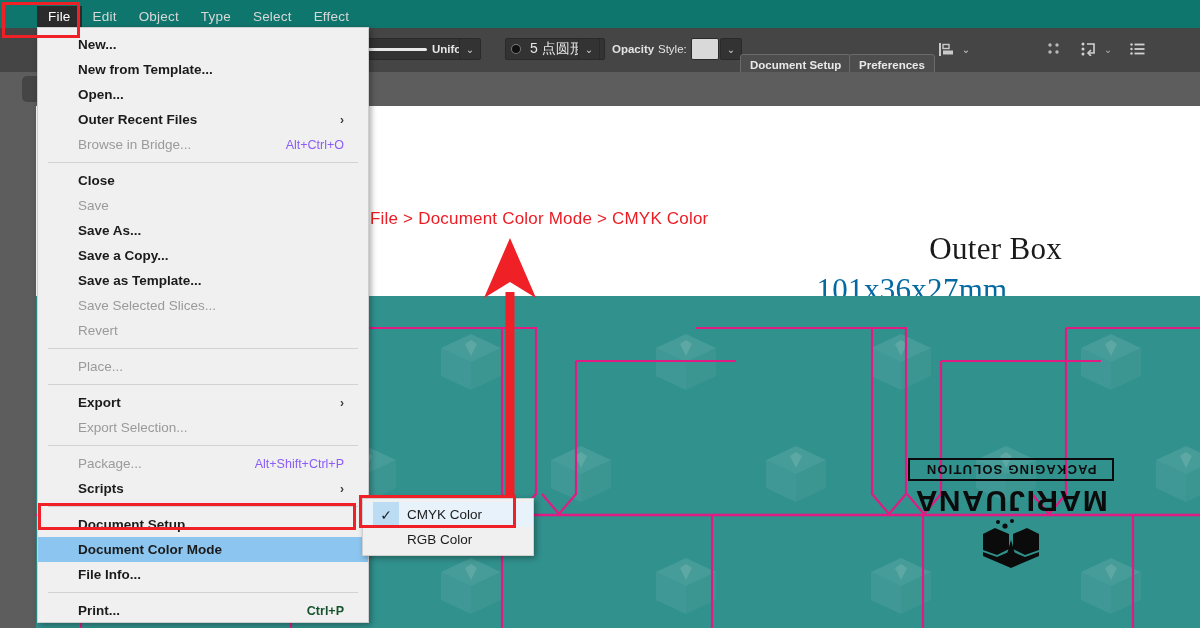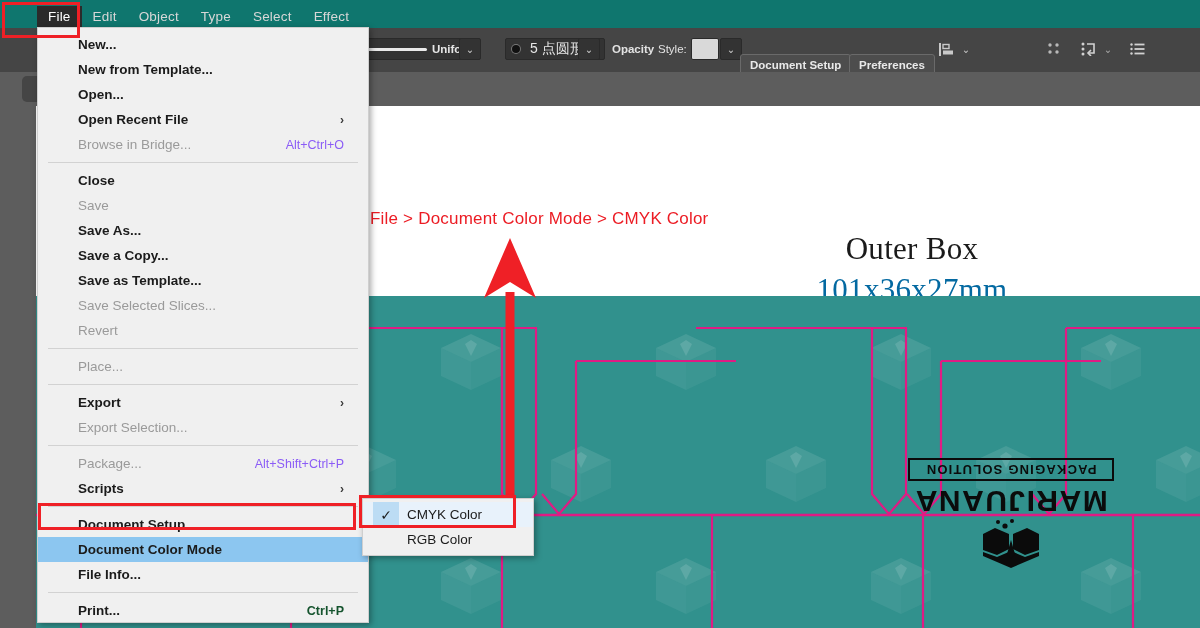--- a/index.html
+++ b/index.html
@@ -79,21 +79,21 @@
     overflow:hidden;
   }
   .artboard-white{position:absolute;left:0;top:0;width:1164px;height:190px;background:#fff;}
   .teal{
     position:absolute;left:0;top:190px;width:1164px;height:332px;
     background:#31918d;overflow:hidden;
   }
   .teal-pattern{position:absolute;inset:0;opacity:1;}
 
   .art-title{
-    position:absolute;left:726px;top:124px;width:300px;text-align:center;
+    position:absolute;left:726px;top:124px;width:300px;text-align:right;
     font-family:"Liberation Serif",serif;font-size:31px;color:#1a1a1a;line-height:1.22;
     letter-spacing:.3px;
   }
   .art-sub{
     position:absolute;left:726px;top:165px;width:300px;text-align:center;
     font-family:"Liberation Serif",serif;font-size:31px;color:#0369a1;line-height:1.22;
     letter-spacing:.3px;
   }
 
   .dieline{position:absolute;left:0;top:0;width:1164px;height:522px;pointer-events:none;}
@@ -338,21 +338,21 @@
     <div class="mi bold">
         <span>New...</span>
       </div>
     <div class="mi bold">
         <span>New from Template...</span>
       </div>
     <div class="mi bold">
         <span>Open...</span>
       </div>
     <div class="mi bold">
-      <span>Open Recent File</span>
+      <span>Outer Recent Files</span>
       <span class="arrow">›</span>
     </div>
     <div class="mi dim">
       <span>Browse in Bridge...</span>
       <span class="sc">Alt+Ctrl+O</span>
     </div>
     <div class="sep"></div>
 
     <div class="mi bold">
         <span>Close</span>

